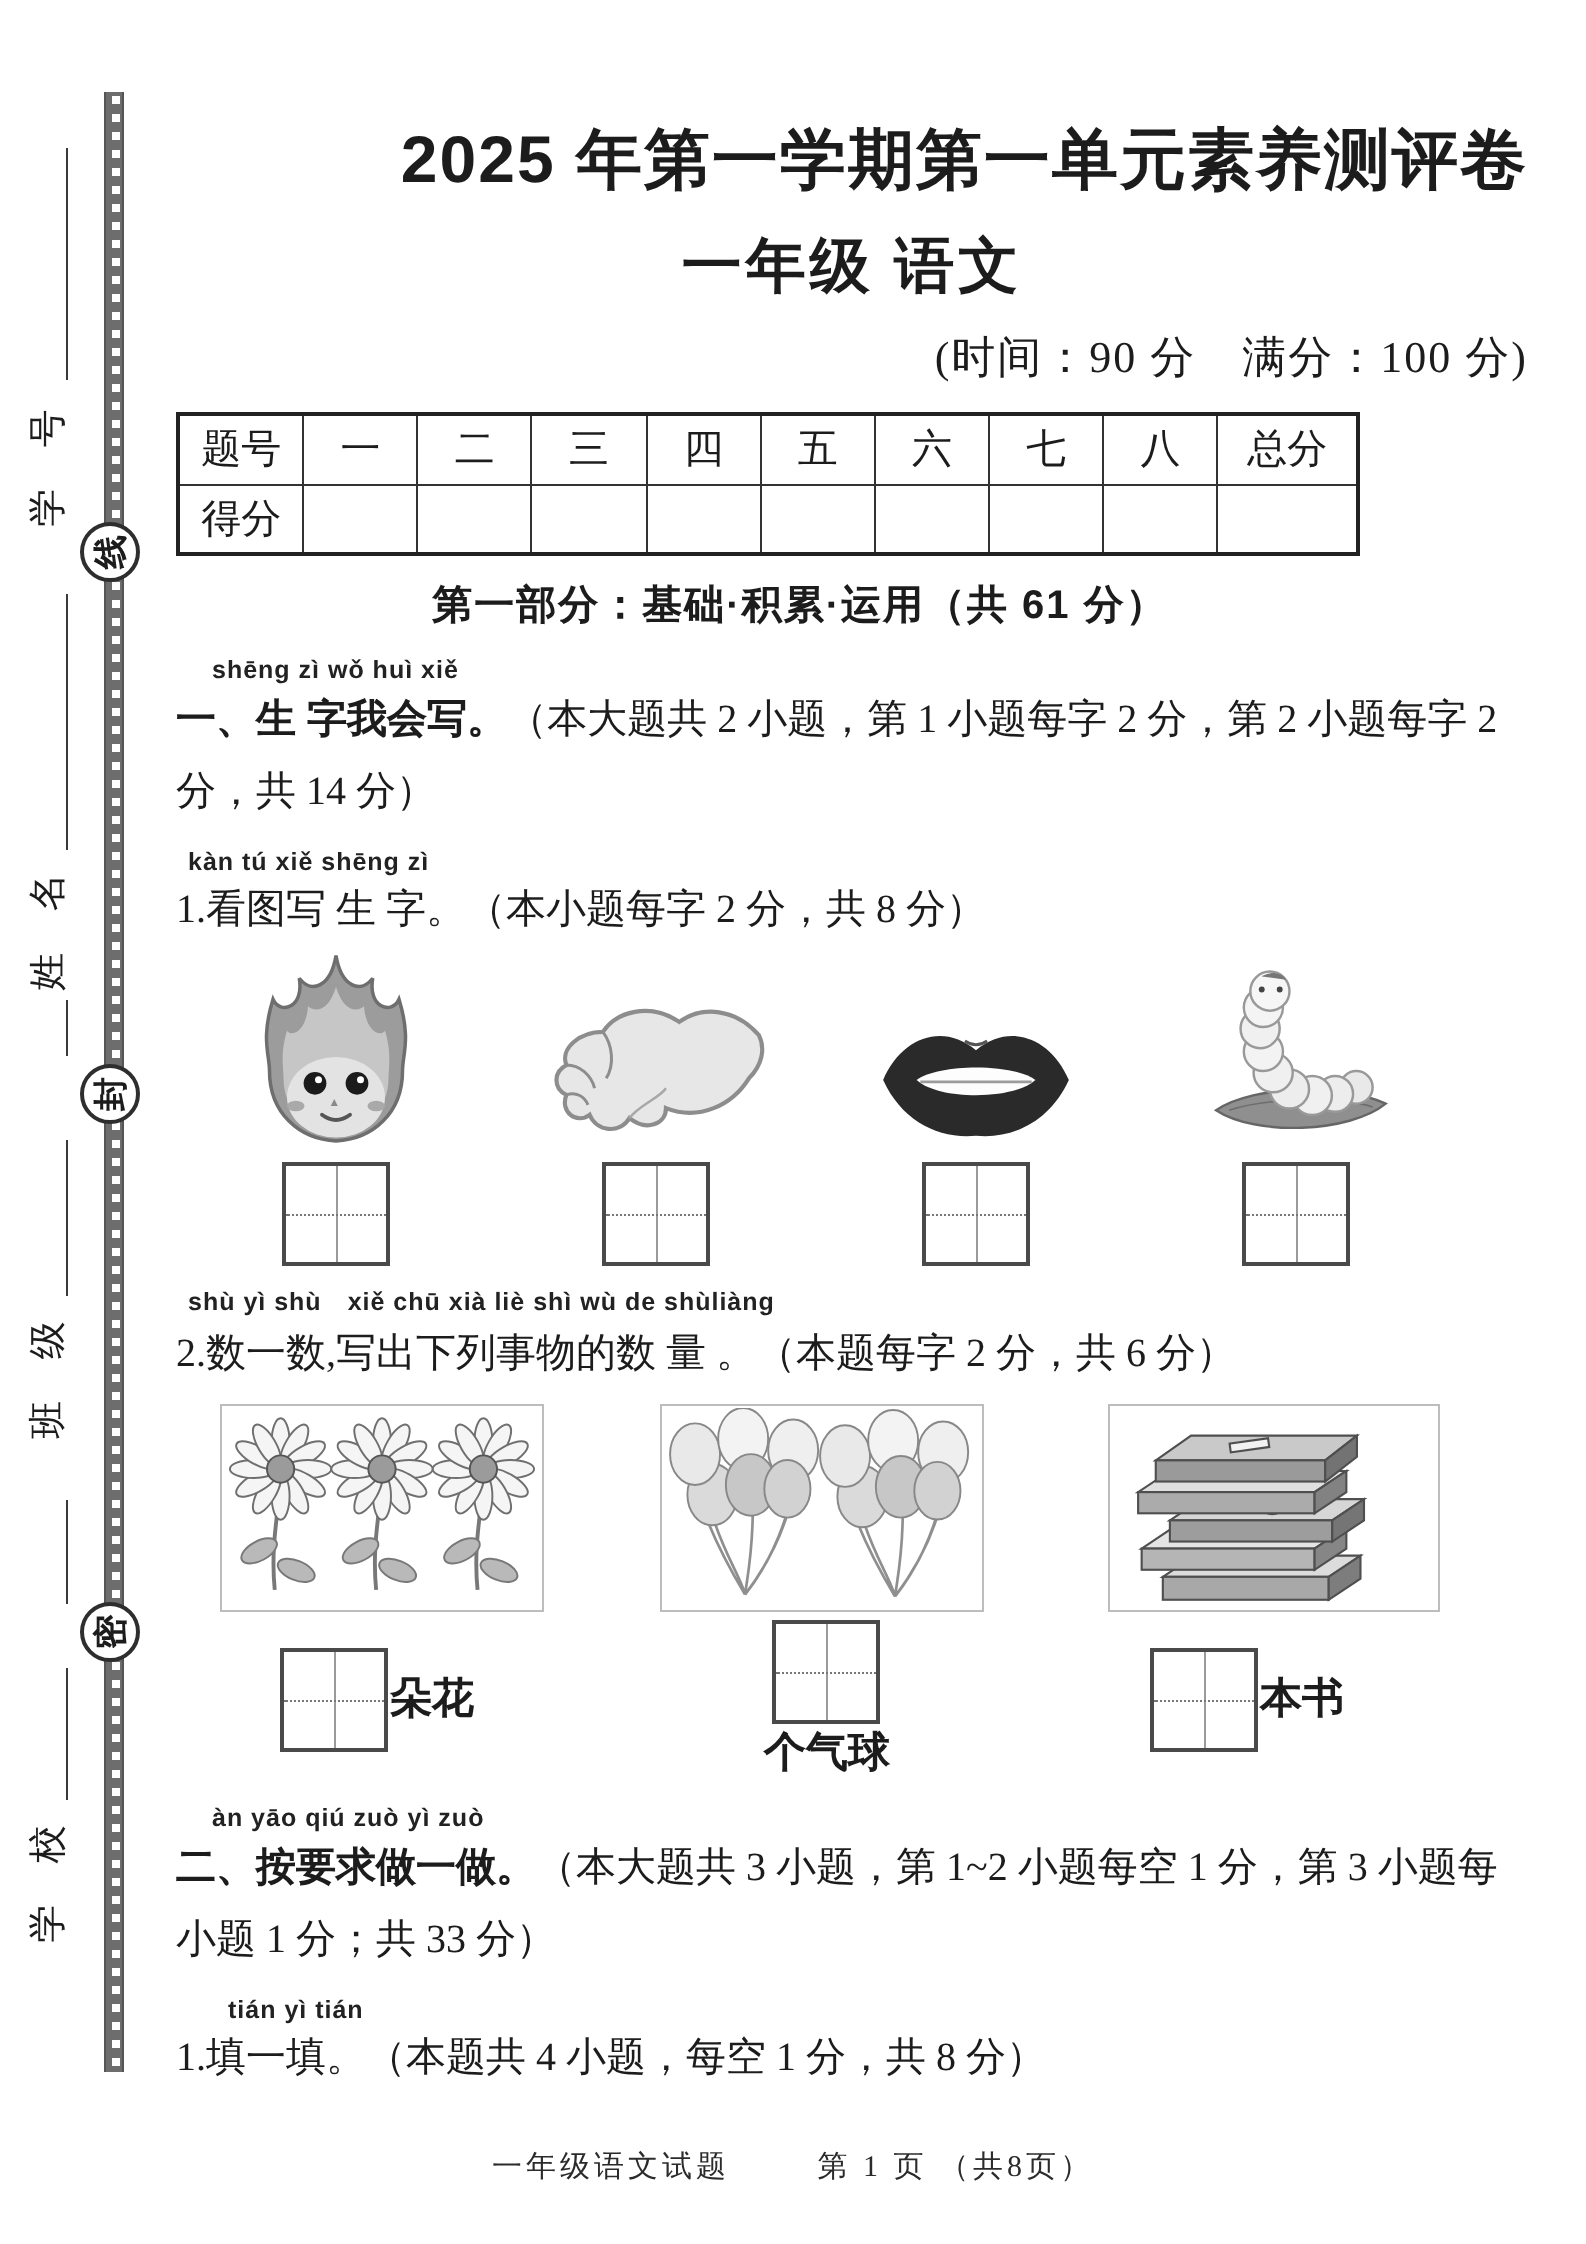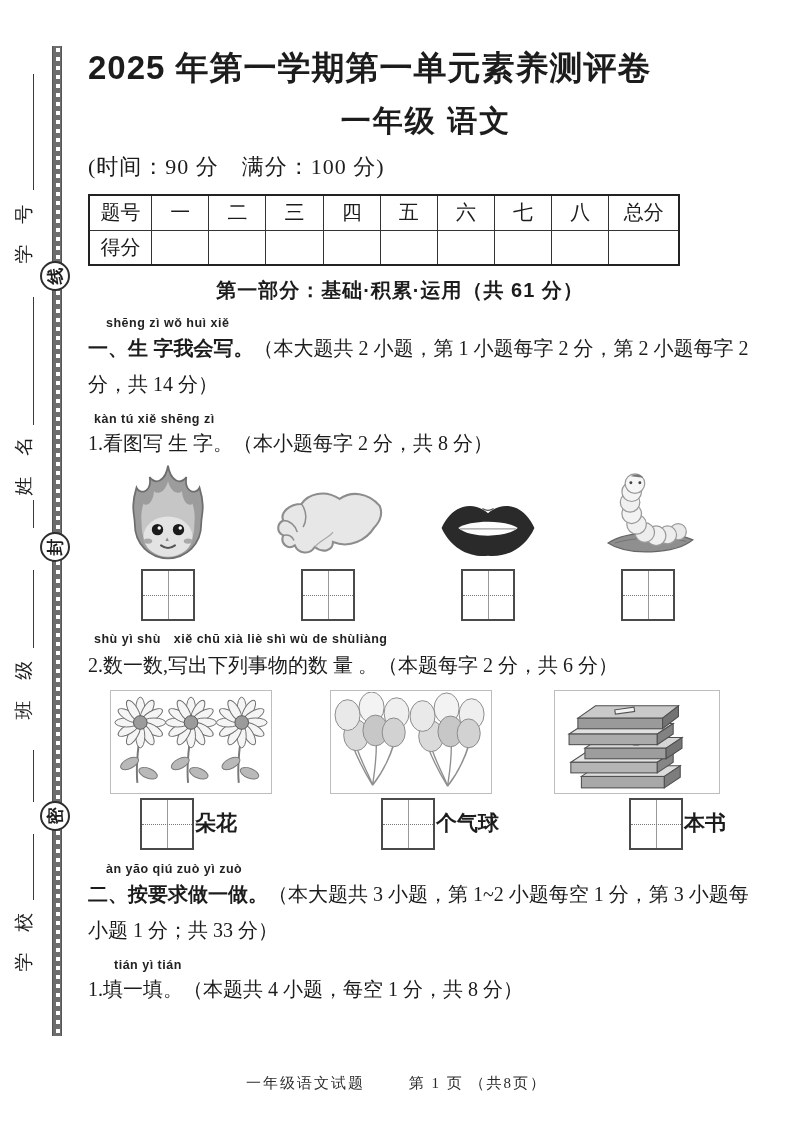--- a/index.html
+++ b/index.html
@@ -21,25 +21,25 @@
     position:absolute; left:24px; white-space:nowrap; font-size:19px; letter-spacing:8px;
     transform:translate(-50%,-50%) rotate(-90deg); font-family:"Liberation Serif",serif;
   }
   .seal-circle {
     position:absolute; left:40px; width:30px; height:30px; border-radius:50%;
     border:2px solid #2e2e2e; background:#fff; display:flex; align-items:center; justify-content:center;
     font-size:17px; font-weight:bold; transform:rotate(-90deg); z-index:2;
   }
   
   .content { position:absolute; left:88px; top:46px; width:676px; }
-  .title1 { text-align:left; font-family:"Liberation Sans","DejaVu Sans",sans-serif;
-            font-weight:bold; font-size:33px; letter-spacing:1px; }
+  .title1 { text-align:right; font-family:"Liberation Sans","DejaVu Sans",sans-serif;
+            font-weight:bold; font-size:33px; letter-spacing:1px;margin-top:12px; }
   .title2 { text-align:center; font-family:"Liberation Sans","DejaVu Sans",sans-serif;
             font-weight:bold; font-size:30px; margin-top:10px; letter-spacing:2px; }
-  .meta   { text-align:left; font-size:22px; margin-top:10px; letter-spacing:1px; }
+  .meta   { text-align:right; font-size:22px; margin-top:10px; letter-spacing:1px; }
   table.score { border-collapse:collapse; margin-top:12px; width:592px; border:2px solid #222; }
   table.score td { border:1px solid #333; height:35px; text-align:center; font-size:20px; padding:0 2px; }
   table.score td.c0 { width:66px; }
   table.score td.cn { width:60px; }
   table.score td.cl { width:74px; }
   .part-heading { width:624px; text-align:center; margin-top:11px;
                   font-family:"Liberation Sans","DejaVu Sans",sans-serif; font-weight:bold;
                   font-size:20px; letter-spacing:1px; }
   .pinyin { font-family:"Liberation Sans","DejaVu Sans",sans-serif; font-size:12.5px;
             color:#222; letter-spacing:0.5px;font-weight:bold; }
@@ -284,21 +284,21 @@
           </g>
         </svg>
       </div>
     </div>
 
     <div class="q2-grids">
       <div class="q2-grid-group" style="margin-left:52px;">
         <div class="tian"></div>
         <span class="grid-label">朵花</span>
       </div>
-      <div class="q2-grid-group" style="margin-left:144px;">
+      <div class="q2-grid-group" style="margin-left:144px;flex-direction:column;">
         <div class="tian"></div>
         <span class="grid-label">个气球</span>
       </div>
       <div class="q2-grid-group" style="margin-left:130px;">
         <div class="tian"></div>
         <span class="grid-label">本书</span>
       </div>
     </div>
 
     <div class="pinyin mt12 ml18">àn yāo qiú zuò  yì  zuò</div>

